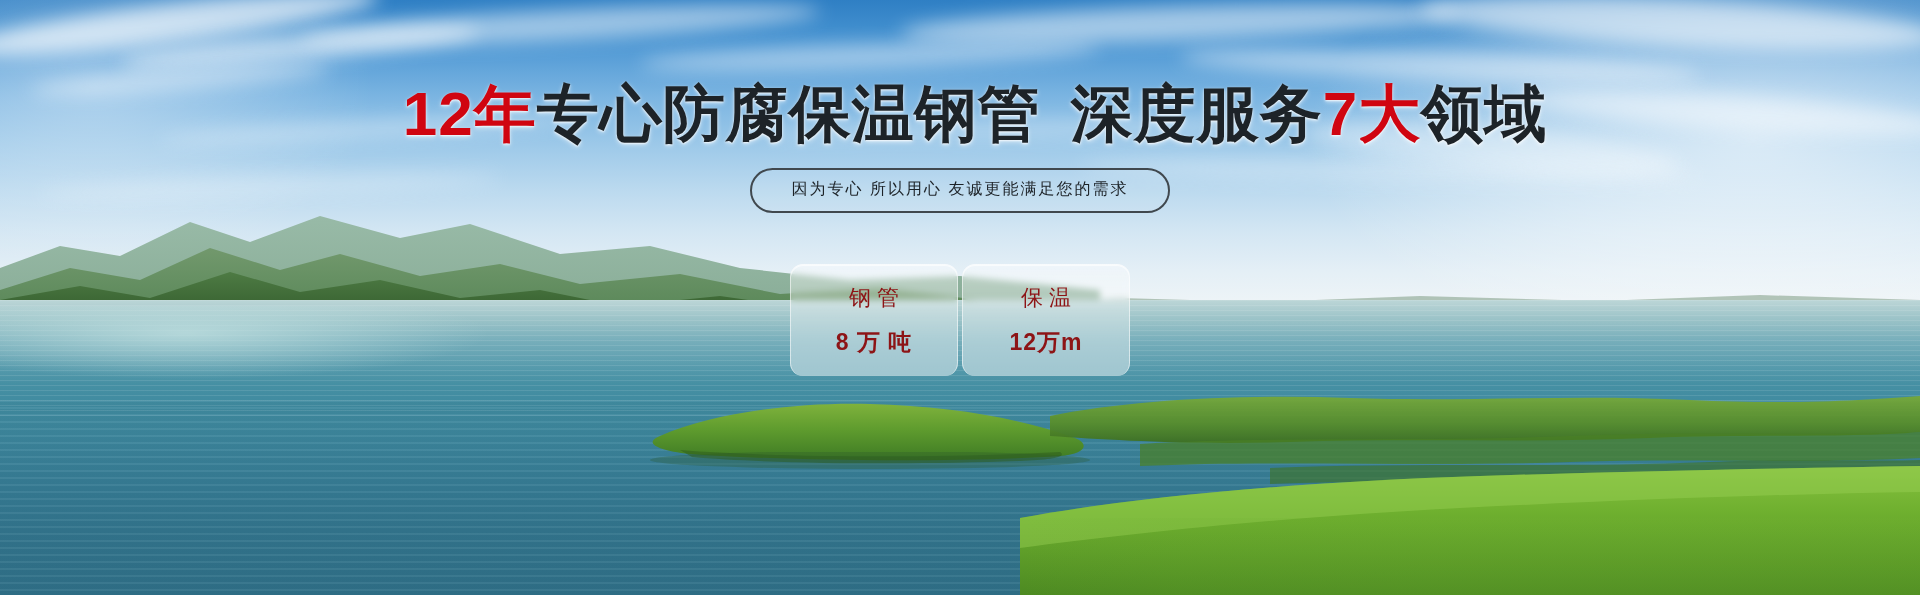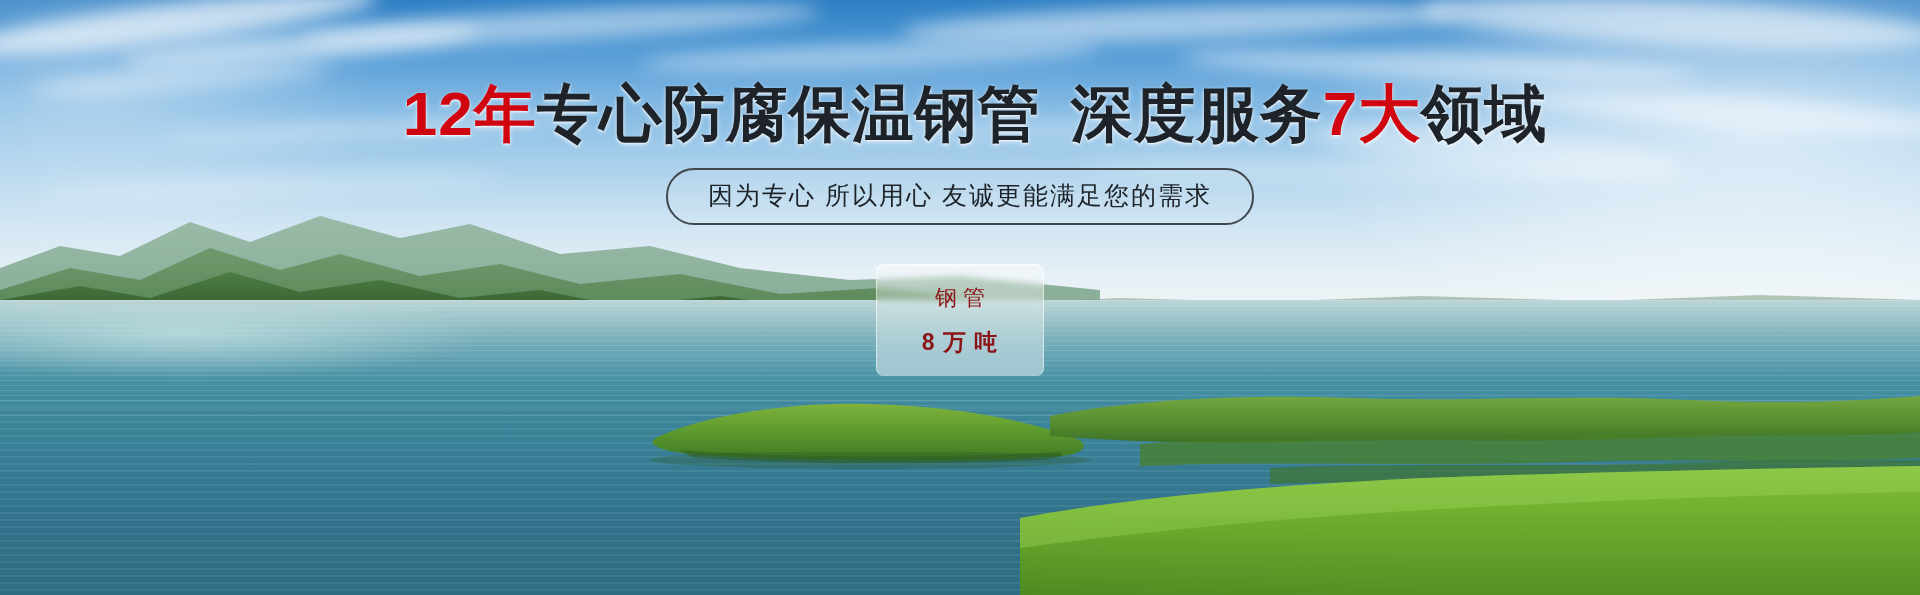--- a/index.html
+++ b/index.html
@@ -114,35 +114,35 @@
   .hl-gap  { display:inline-block; width:30px; }
 
   .subtitle-wrap {
     position:absolute; left:0; top:168px; width:1920px;
     display:flex; justify-content:center;
   }
   .subtitle {
     border:2px solid #40484e;
     border-radius:28px;
     padding:9px 40px 11px 40px;
-    font-size:25px;
+    font-size:16px;
     color:#1d2328;
     letter-spacing:2px;
     white-space:nowrap;
     background:rgba(255,255,255,0.06);
   }
 
   
   .cards {
     position:absolute; left:0; top:264px; width:1920px;
     display:flex; justify-content:center; gap:4px;
   }
   .card {
     width:168px; height:112px;
-    border-radius:8px;
+    border-radius:13px;
     background:
       linear-gradient(to bottom,
         rgba(255,255,255,0.42) 0%,
         rgba(255,255,255,0.30) 40%,
         rgba(255,255,255,0.46) 100%);
     border:1px solid rgba(255,255,255,0.55);
     border-bottom:none;
     backdrop-filter:blur(3px);
     display:flex; flex-direction:column;
     align-items:center; justify-content:center;
@@ -276,16 +276,20 @@
   </div>
 
   <div class="cards">
 
     <div class="card">
       <div class="card-label">钢管</div>
       <div class="card-value"><span>8 万 吨</span></div>
     </div>
 
 
+    <div class="card">
+      <div class="card-label">保温</div>
+      <div class="card-value"><span>12万m</span></div>
+    </div>
 
   </div>
 
 </div>
 
 </body></html>

